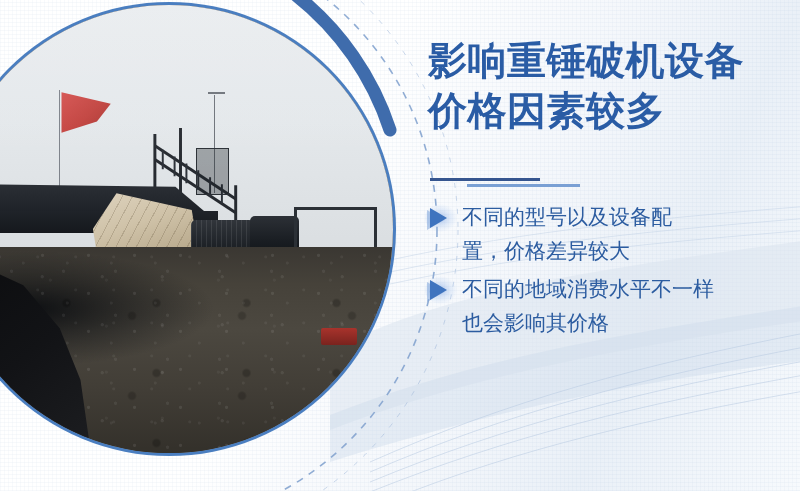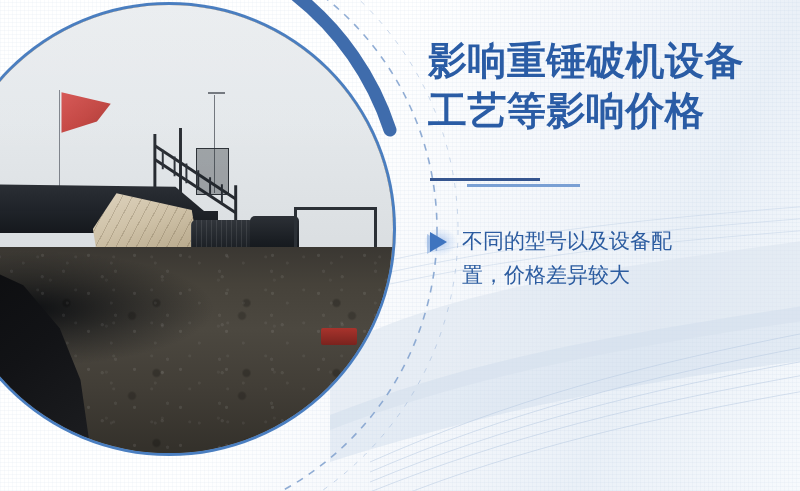--- a/index.html
+++ b/index.html
@@ -240,21 +240,20 @@
   .rule-light{
     position:absolute;left:47px;top:184px;width:113px;height:2.5px;
     background:#7aa0d4;
   }
   .bullets{
     position:absolute;left:0px;top:200px;width:380px;
   }
   .bullet{
     position:relative;
     margin-bottom:4px;
-    margin-top:24px;
   }
   .bullet-arrow{
     position:absolute;left:8px;top:7px;width:26px;height:22px;
   }
   .bullet-arrow .glow{
     position:absolute;left:-3px;top:-3px;width:32px;height:28px;
     background:radial-gradient(ellipse at 45% 50%, rgba(120,160,225,.55) 0%, rgba(150,185,235,.22) 45%, rgba(255,255,255,0) 72%);
     border-radius:50%;
   }
   .bullet-arrow .tri{
@@ -376,35 +375,44 @@
       <div class="ground-noise"></div>
       <div class="coal"></div>
       <div class="sh redbox"></div>
 
       <div class="haze"></div>
     </div>
   </div>
 
   <div class="content">
     <div class="title">影响重锤破机设备
-工艺等影响价格</div>
+价格因素较多</div>
 
     <div class="rule-dark"></div>
     <div class="rule-light"></div>
 
     <div class="bullets">
 
       <div class="bullet">
         <span class="bullet-arrow">
           <span class="glow"></span>
             <span class="tri2"></span>
             <span class="tri"></span>
         </span>
         <span class="bullet-text">不同的型号以及设备配
 置，价格差异较大</span>
       </div>
 
 
+      <div class="bullet">
+        <span class="bullet-arrow">
+          <span class="glow"></span>
+            <span class="tri2"></span>
+            <span class="tri"></span>
+        </span>
+        <span class="bullet-text">不同的地域消费水平不一样
+也会影响其价格</span>
+      </div>
 
     </div>
   </div>
 
 </div>
 
 </body></html>

